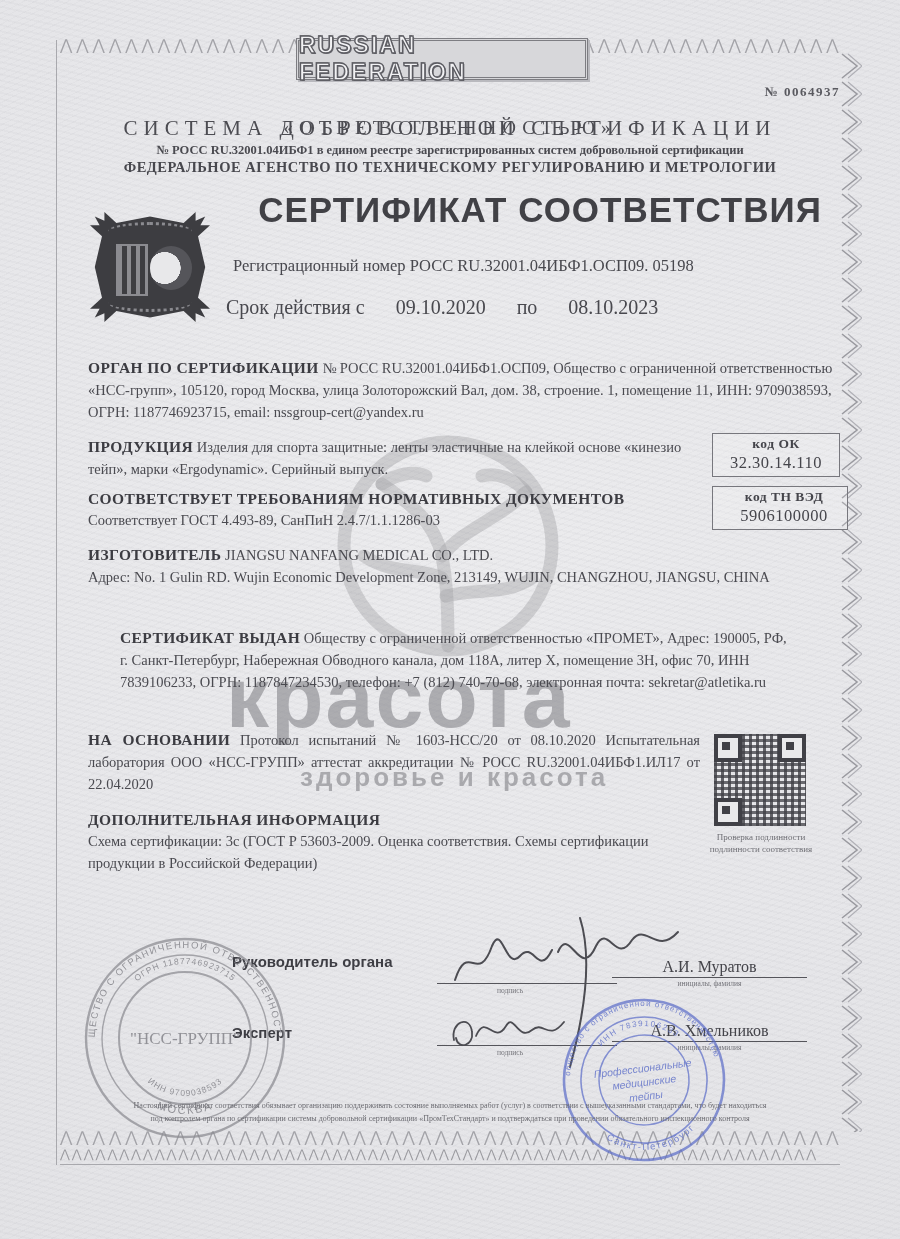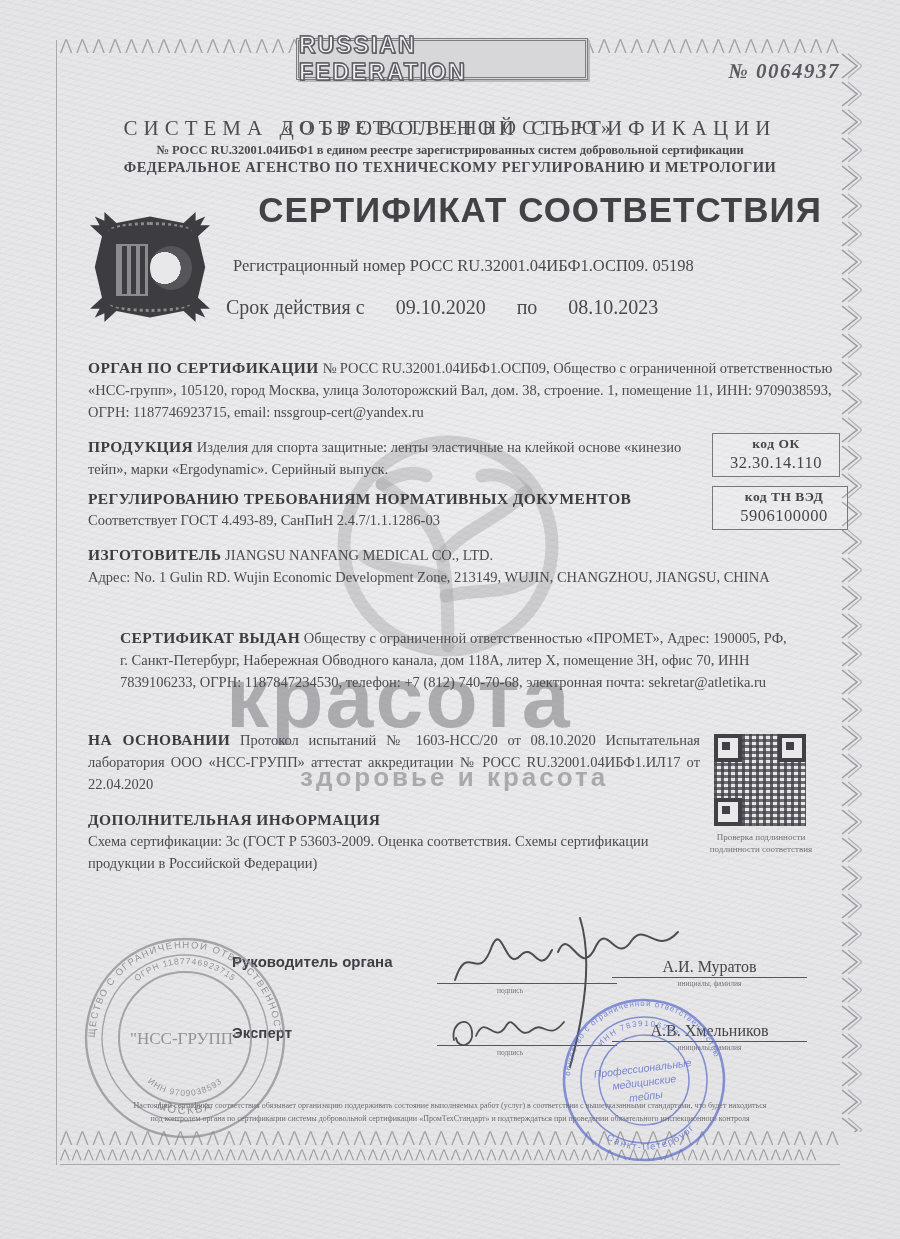--- a/index.html
+++ b/index.html
@@ -35,22 +35,22 @@
     background:#d7d7da;
     border:3px double #7d7d82;
     box-shadow:2px 2px 0 #b9b9be;
     display:flex;align-items:center;justify-content:center;
   }
   .banner span{
     font-family:"Liberation Sans",sans-serif;font-weight:bold;font-size:23px;letter-spacing:2px;
     color:#f2f2f4; -webkit-text-stroke:1.3px #5c5c62;
     text-shadow:1px 1px 0 #6a6a70, -1px -1px 0 #8a8a90;
   }
-  .cert-no{left:600px;top:59px;width:240px;text-align:right;font-size:21px;font-weight:bold;
-    letter-spacing:1.5px;color:#5a5a60;font-style:italic;}
+  .cert-no{left:600px;top:84px;width:240px;text-align:right;font-size:13px;font-weight:bold;
+    letter-spacing:1.5px;color:#5a5a60;}
   .h-line1{left:70px;top:90px;width:760px;text-align:center;font-size:21px;letter-spacing:6px;color:#4c4c52;margin-top:26px;}
   .h-line2{left:70px;top:117px;width:760px;text-align:center;font-size:19px;letter-spacing:6px;color:#4c4c52;}
   .h-line3{left:70px;top:143px;width:760px;text-align:center;font-size:12.5px;font-weight:bold;color:#4a4a50;}
   .h-line4{left:70px;top:159px;width:760px;text-align:center;font-size:14.5px;font-weight:bold;letter-spacing:.5px;color:#48484e;}
   .title{left:240px;top:190px;width:600px;text-align:center;
     font-family:"Liberation Sans",sans-serif;font-weight:bold;font-size:35px;letter-spacing:1px;color:#414146;}
   .regnum{left:233px;top:256px;width:600px;font-size:16.5px;color:#48484e;}
   .validity{left:226px;top:296px;width:600px;font-size:20px;color:#48484e;}
   .validity b{font-weight:normal;}
   .validity .sp{display:inline-block;width:26px;}
@@ -194,21 +194,21 @@
     <span class="lbl">ПРОДУКЦИЯ</span>
     <span>Изделия для спорта защитные: ленты эластичные на клейкой основе «кинезио тейп», марки «Ergodynamic». Серийный выпуск.</span>
   </div>
 
   <div class="abs codebox box-ok">
     <div class="cl">код ОК</div>
     <div class="cv">32.30.14.110</div>
   </div>
 
   <div class="abs sec conf">
-    <span class="lbl">РЕГУЛИРОВАНИЮ ТРЕБОВАНИЯМ НОРМАТИВНЫХ ДОКУМЕНТОВ</span>
+    <span class="lbl">СООТВЕТСТВУЕТ ТРЕБОВАНИЯМ НОРМАТИВНЫХ ДОКУМЕНТОВ</span>
     <span>Соответствует ГОСТ 4.493-89, СанПиН 2.4.7/1.1.1286-03</span>
   </div>
 
   <div class="abs codebox box-tn">
     <div class="cl">код ТН ВЭД</div>
     <div class="cv">5906100000</div>
   </div>
 
   <div class="abs sec manuf">
     <span class="lbl">ИЗГОТОВИТЕЛЬ</span>

